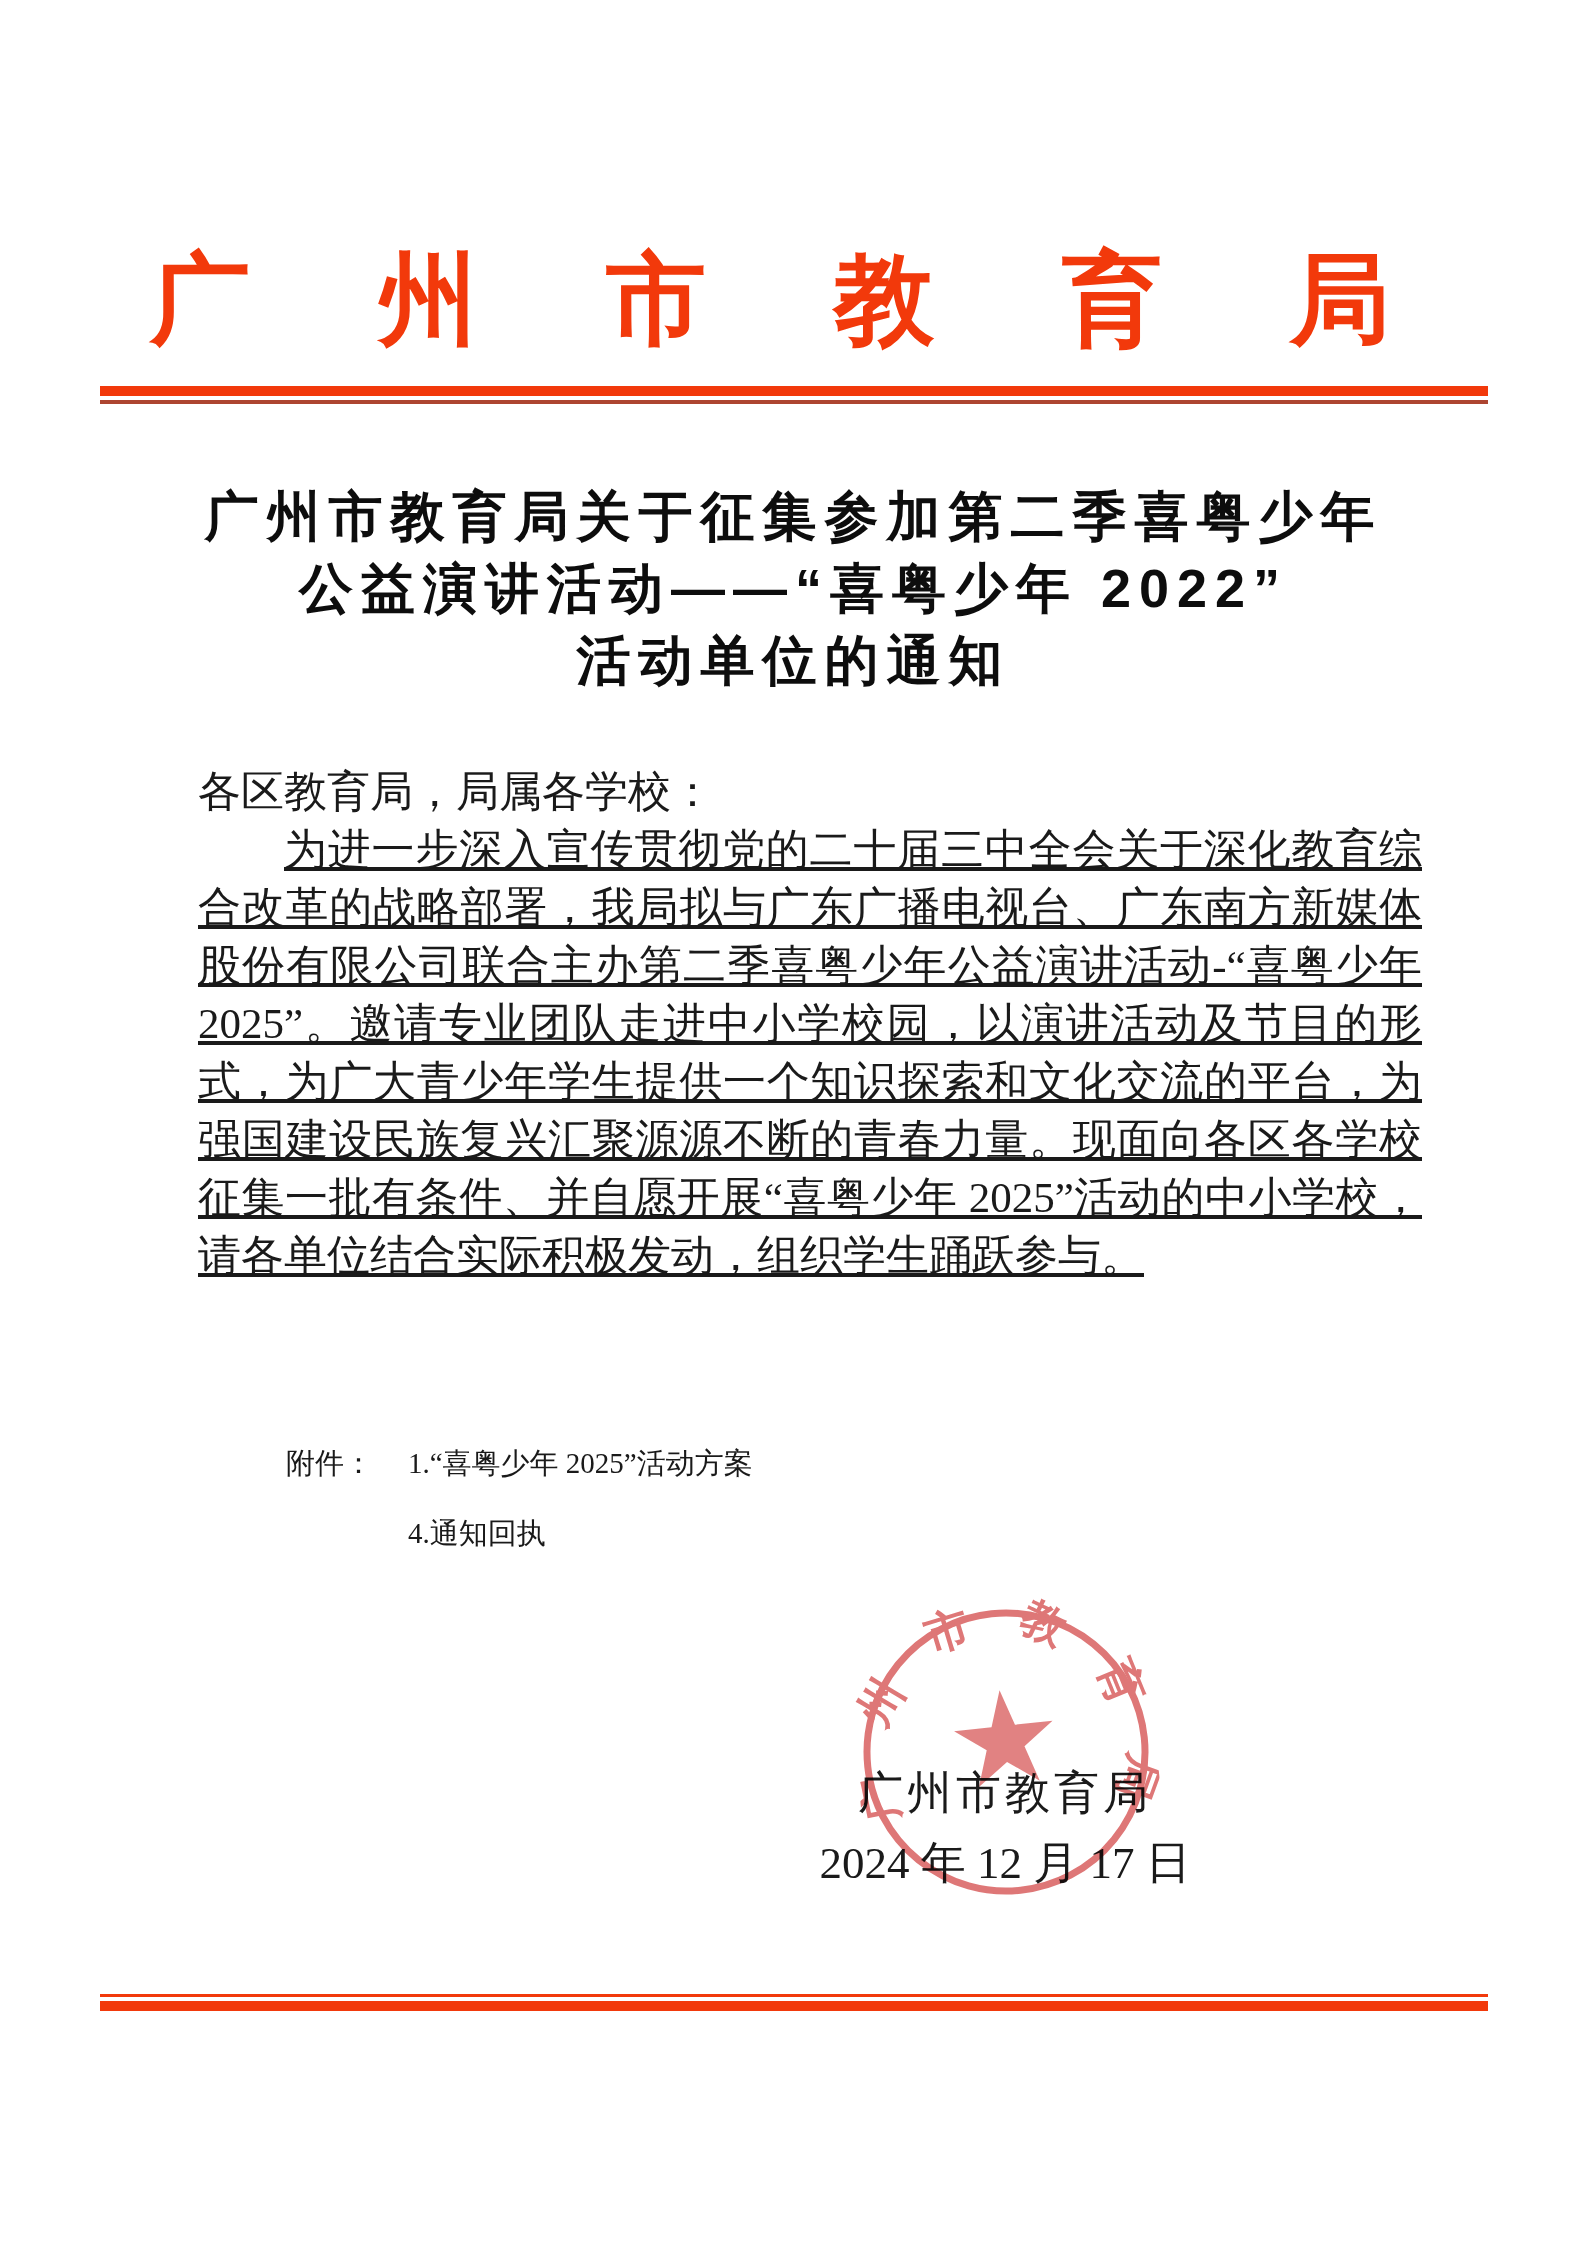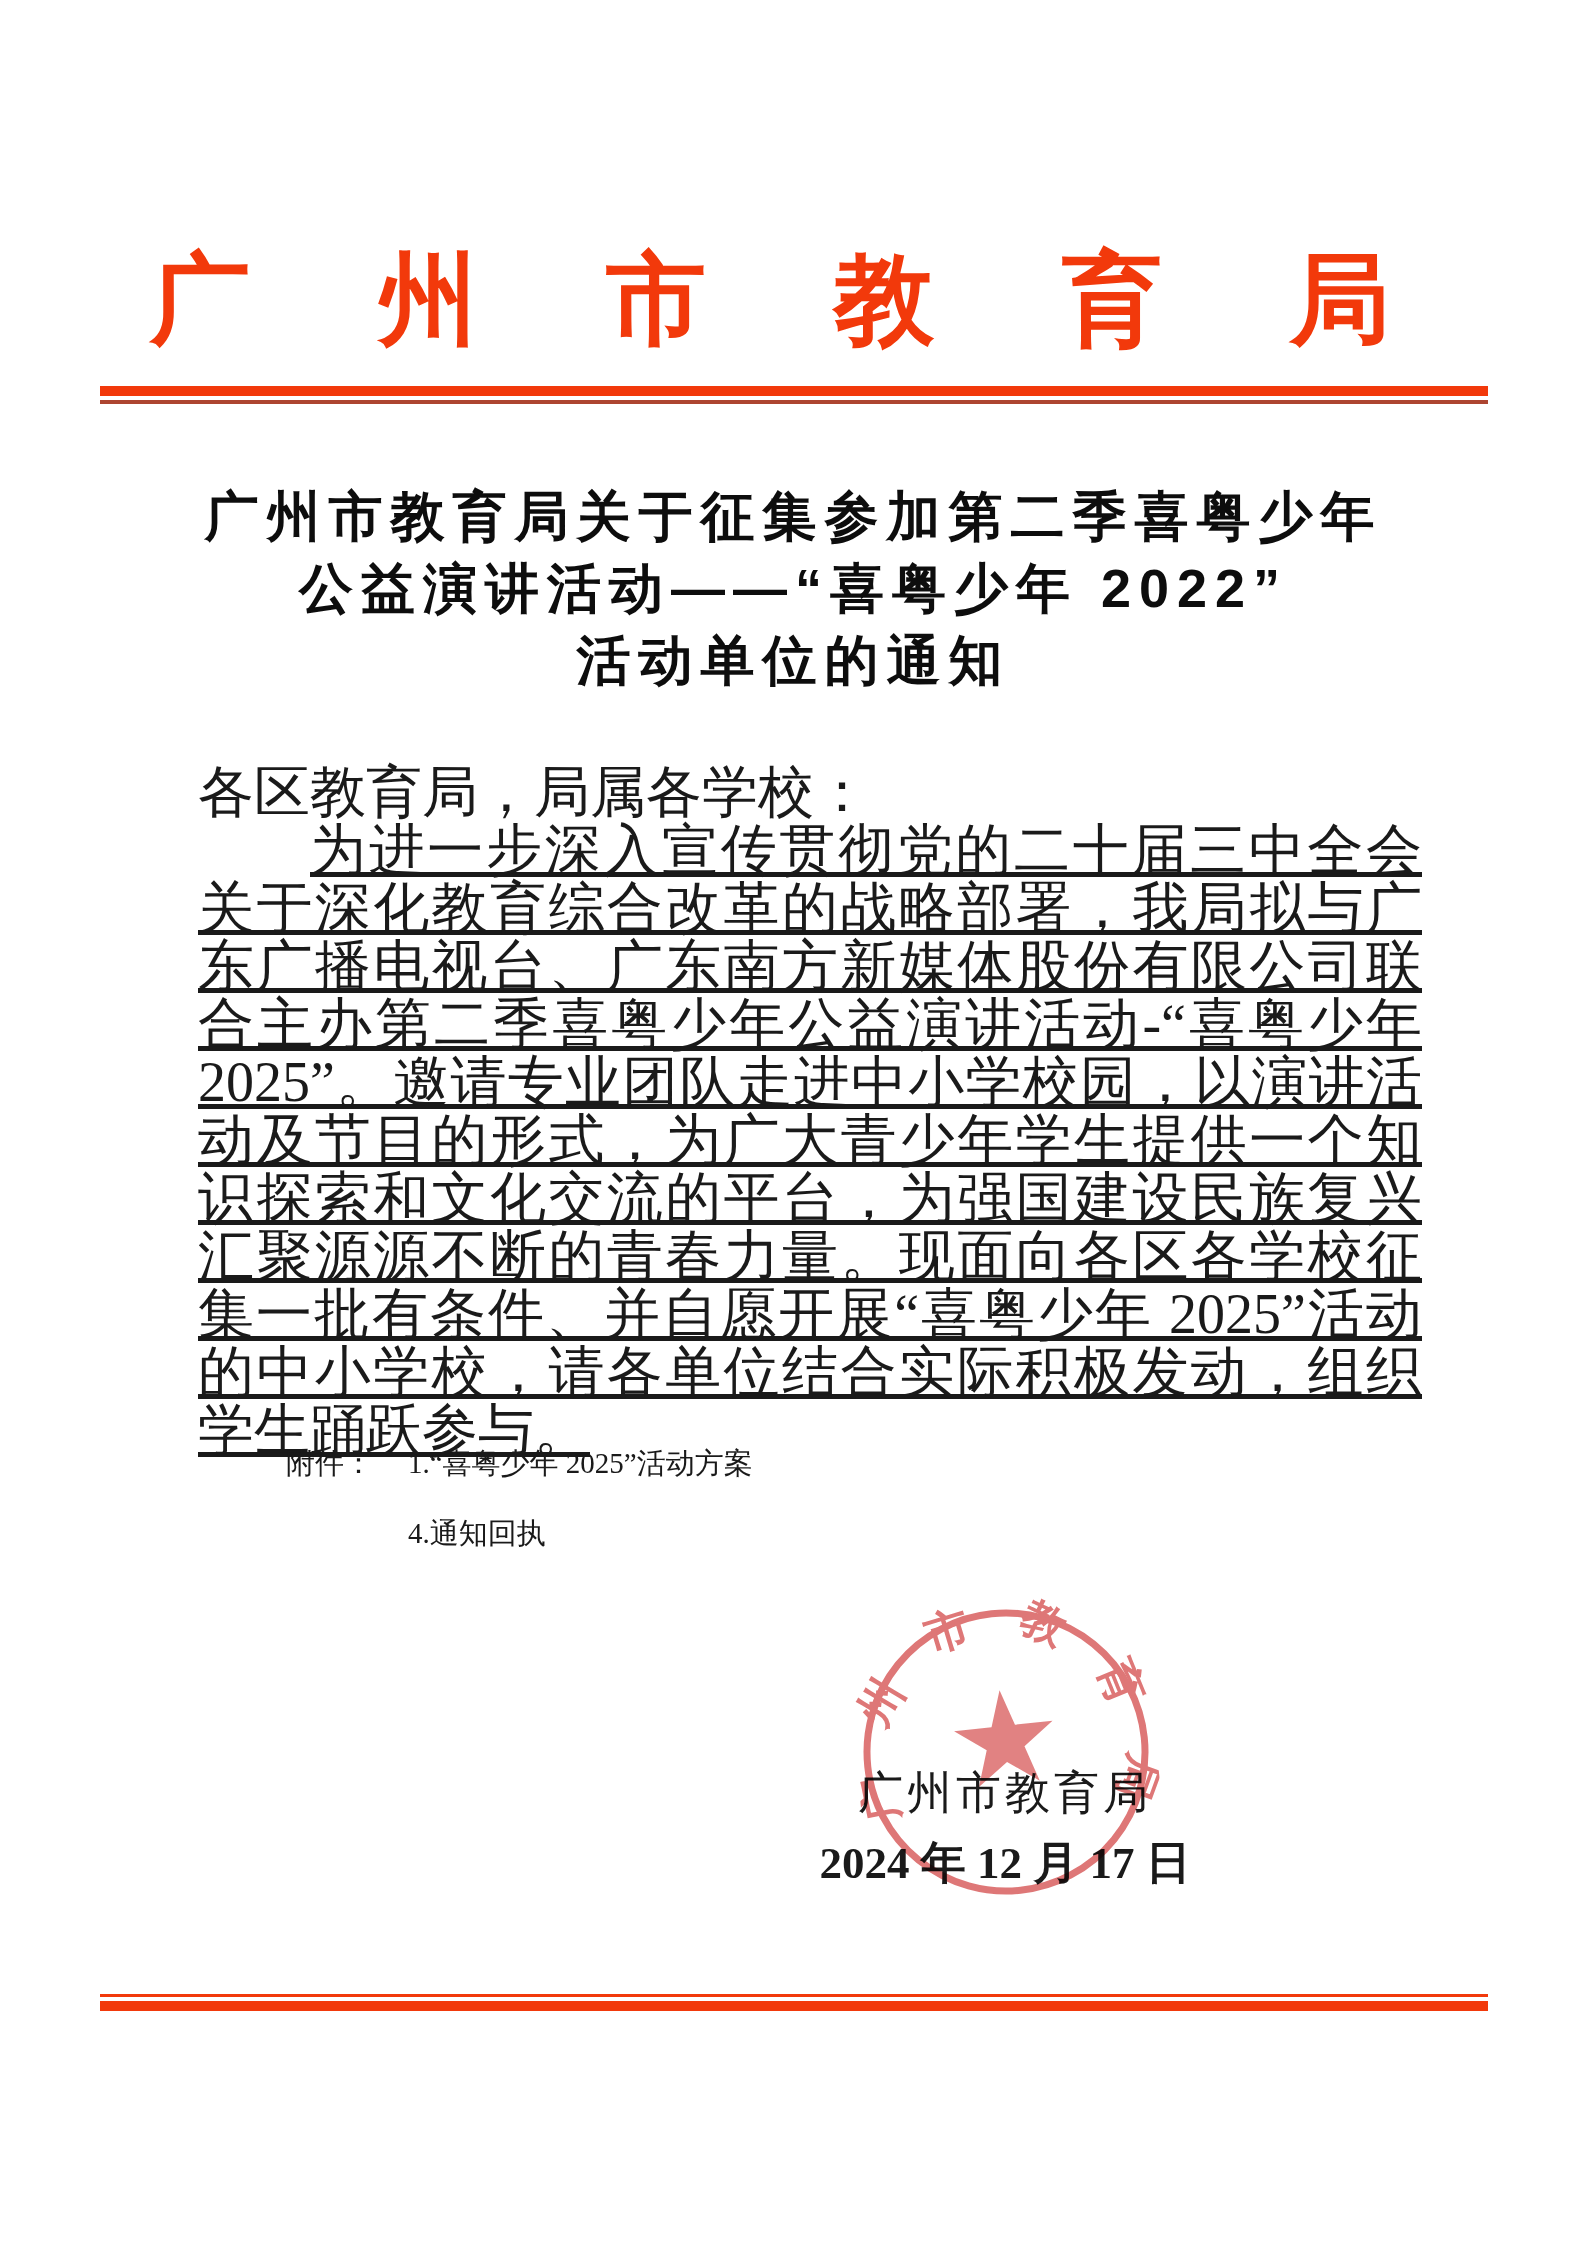--- a/index.html
+++ b/index.html
@@ -35,39 +35,39 @@
     position:absolute; left:0; top:480px; width:100%;
     text-align:center;
     font-family:"Liberation Sans","DejaVu Sans",sans-serif;
     font-weight:700;
     font-size:54px; line-height:72px; letter-spacing:8px;
     color:#0d0d0d;
   }
   
   .body-block{
     position:absolute; left:198px; top:763px; width:1224px;
-    font-size:56px; line-height:58px;
+    font-size:43px; line-height:58px;
   }
   .salutation{white-space:nowrap;}
   .paragraph{text-indent:2em; text-align:justify; text-justify:inter-ideograph;text-decoration:underline;}
   
   .attachments{
     position:absolute; left:286px; top:1428px;
     font-size:29px; line-height:70px;
   }
   .att-row{white-space:nowrap;}
   .att-label,.att-spacer{display:inline-block; width:122px;}
   
   .sign-org{
     position:absolute; left:655px; top:1764px; width:700px;
     text-align:center; font-size:45px; line-height:58px; letter-spacing:4px;
   }
   .sign-date{
     position:absolute; left:655px; top:1834px; width:700px;
-    text-align:center; font-size:45px; line-height:58px;font-weight:bold;
+    text-align:center; font-size:45px; line-height:58px;
   }
   .contact{
     position:absolute; left:150px; top:1896px; width:1300px;
     font-size:43px; line-height:58px; white-space:nowrap;
   }
   
   .rule-bottom-thin{position:absolute;left:100px;width:1388px;top:1994px;height:3px;background:var(--red);}
   .rule-bottom-thick{position:absolute;left:100px;width:1388px;top:2001px;height:10px;background:var(--red);}
   
   .seal{

